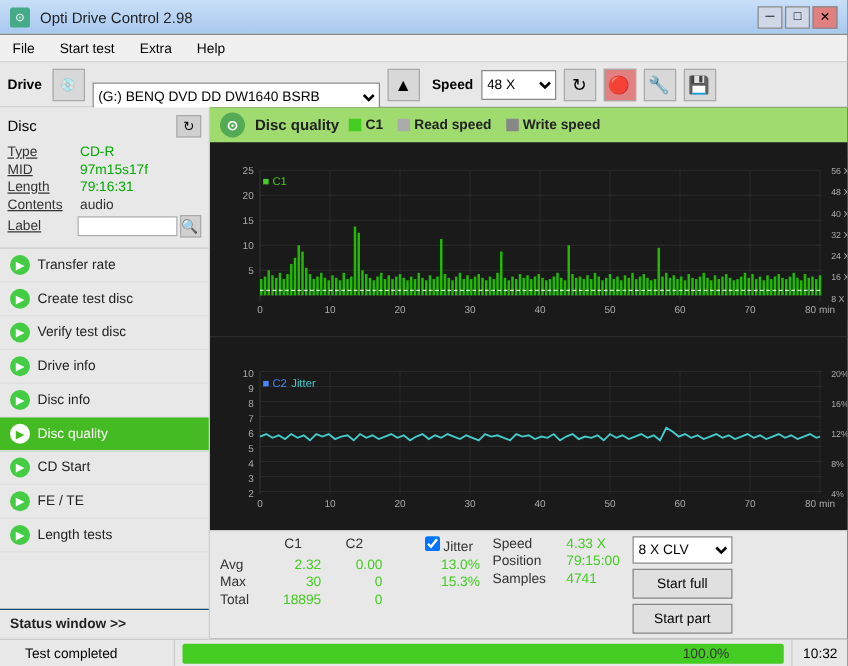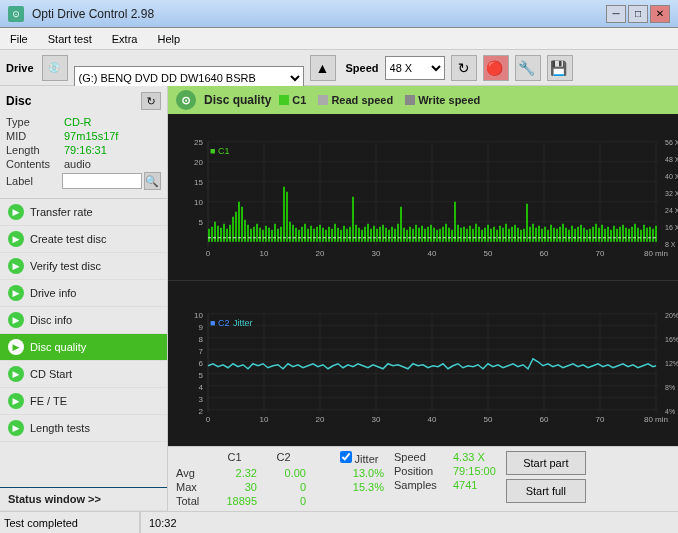--- a/index.html
+++ b/index.html
@@ -25,24 +25,24 @@
     .speed-label { font-size: 11px; font-weight: bold; margin-left: 4px; }
     .speed-select { width: 60px; height: 24px; font-size: 11px; border: 1px solid #888; background: white; }
 
     
     .main { display: flex; height: calc(533px - 28px - 22px - 36px - 22px); }
 
     
     .sidebar { width: 168px; background: #e8e8e8; border-right: 1px solid #ccc; display: flex; flex-direction: column; }
     .disc-panel { padding: 6px; border-bottom: 1px solid #ccc; }
     .disc-header { display: flex; align-items: center; justify-content: space-between; margin-bottom: 6px; }
-    .disc-title { font-weight: bold; font-size: 12px; }
+    .disc-title { font-weight: normal; font-size: 12px; }
     .disc-refresh-btn { width: 20px; height: 18px; background: #d0d0d0; border: 1px solid #aaa; cursor: pointer; display: flex; align-items: center; justify-content: center; font-size: 11px; }
     .disc-row { display: flex; align-items: center; margin-bottom: 2px; }
-    .disc-key { color: #333; width: 58px; font-size: 11px; }
+    .disc-key { color: #333; width: 58px; font-size: 11px; text-decoration: underline; }
     .disc-val { color: #0a0; font-size: 11px; }
     .disc-val-white { color: #333; font-size: 11px; }
     .label-input { width: 80px; height: 16px; border: 1px solid #aaa; background: white; }
     .label-search-btn { width: 18px; height: 18px; margin-left: 2px; background: #d0d0d0; border: 1px solid #aaa; cursor: pointer; display: flex; align-items: center; justify-content: center; }
     
     .nav-item { display: flex; align-items: center; padding: 5px 8px; cursor: pointer; font-size: 11px; color: #222; gap: 6px; border-bottom: 1px solid #ddd; }
     .nav-item.active { background: #44bb22; color: white; }
     .nav-icon { width: 16px; height: 16px; border-radius: 50%; display: flex; align-items: center; justify-content: center; font-size: 9px; flex-shrink: 0; }
     .nav-icon.green { background: #4c4; color: white; }
     .nav-icon.active-icon { background: white; color: #44bb22; }
@@ -69,21 +69,21 @@
     .speed-row { display: flex; gap: 4px; font-size: 11px; }
     .speed-key { width: 55px; color: #333; }
     .speed-val { color: #44cc22; }
     
     .start-btns { display: flex; flex-direction: column; gap: 4px; margin-left: 10px; }
     .clv-select { height: 22px; font-size: 11px; border: 1px solid #888; background: white; width: 80px; }
     .start-btn { height: 24px; background: #e0e0e0; border: 1px solid #888; cursor: pointer; font-size: 11px; width: 80px; }
 
     
     .statusbar { background: #e8e8e8; border-top: 1px solid #ccc; height: 22px; display: flex; align-items: center; gap: 0; }
-    .status-text { padding: 0 4px; font-size: 11px; border-right: 1px solid #ccc; height: 100%; display: flex; align-items: center; min-width: 140px; }
+    .status-text { padding: 0 20px; font-size: 11px; border-right: 1px solid #ccc; height: 100%; display: flex; align-items: center; min-width: 140px; }
     .progress-area { flex: 1; height: 100%; display: flex; align-items: center; padding: 2px 6px; position: relative; }
     .progress-bar { height: 16px; background: #44cc22; border-radius: 2px; }
     .progress-label { position: absolute; right: 50px; font-size: 11px; color: #333; }
     .time-label { padding: 0 8px; font-size: 11px; border-left: 1px solid #ccc; height: 100%; display: flex; align-items: center; }
 
     .charts-wrapper { flex: 1; display: flex; flex-direction: column; }
     .chart-top { flex: 1; position: relative; background: #1a1a1a; border-bottom: 1px solid #333; }
     .chart-bottom { flex: 1; position: relative; background: #1a1a1a; }
   </style>
 </head>
@@ -536,24 +536,31 @@
           <span class="speed-key">Position</span>
           <span class="speed-val">79:15:00</span>
         </div>
         <div class="speed-row">
           <span class="speed-key">Samples</span>
           <span class="speed-val">4741</span>
         </div>
       </div>
 
       <div class="start-btns">
+        <select class="clv-select">
+          <option>8 X CLV</option>
+        </select>
+        <button class="start-btn">Start full</button>
         <button class="start-btn">Start part</button>
-        <button class="start-btn">Start full</button>
       </div>
     </div>
 
   </div>
 </div>
 
 <div class="statusbar">
   <div class="status-text">Test completed</div>
+  <div class="progress-area">
+    <div class="progress-bar" style="width:100%;"></div>
+    <span class="progress-label">100.0%</span>
+  </div>
   <div class="time-label">10:32</div>
 </div>
 
 </body></html>

